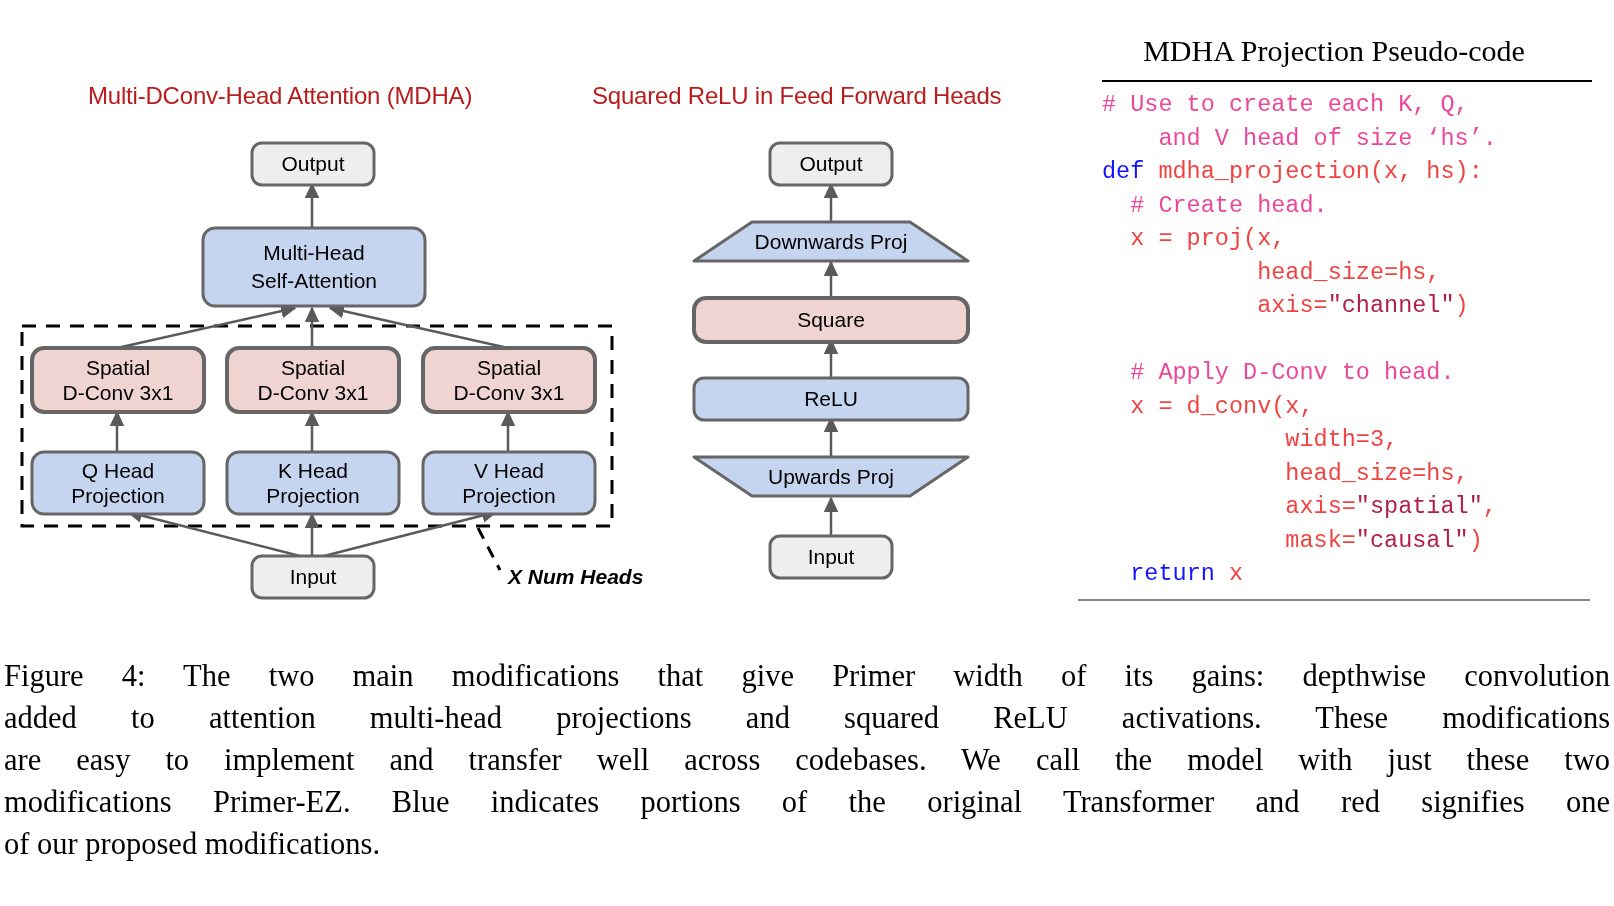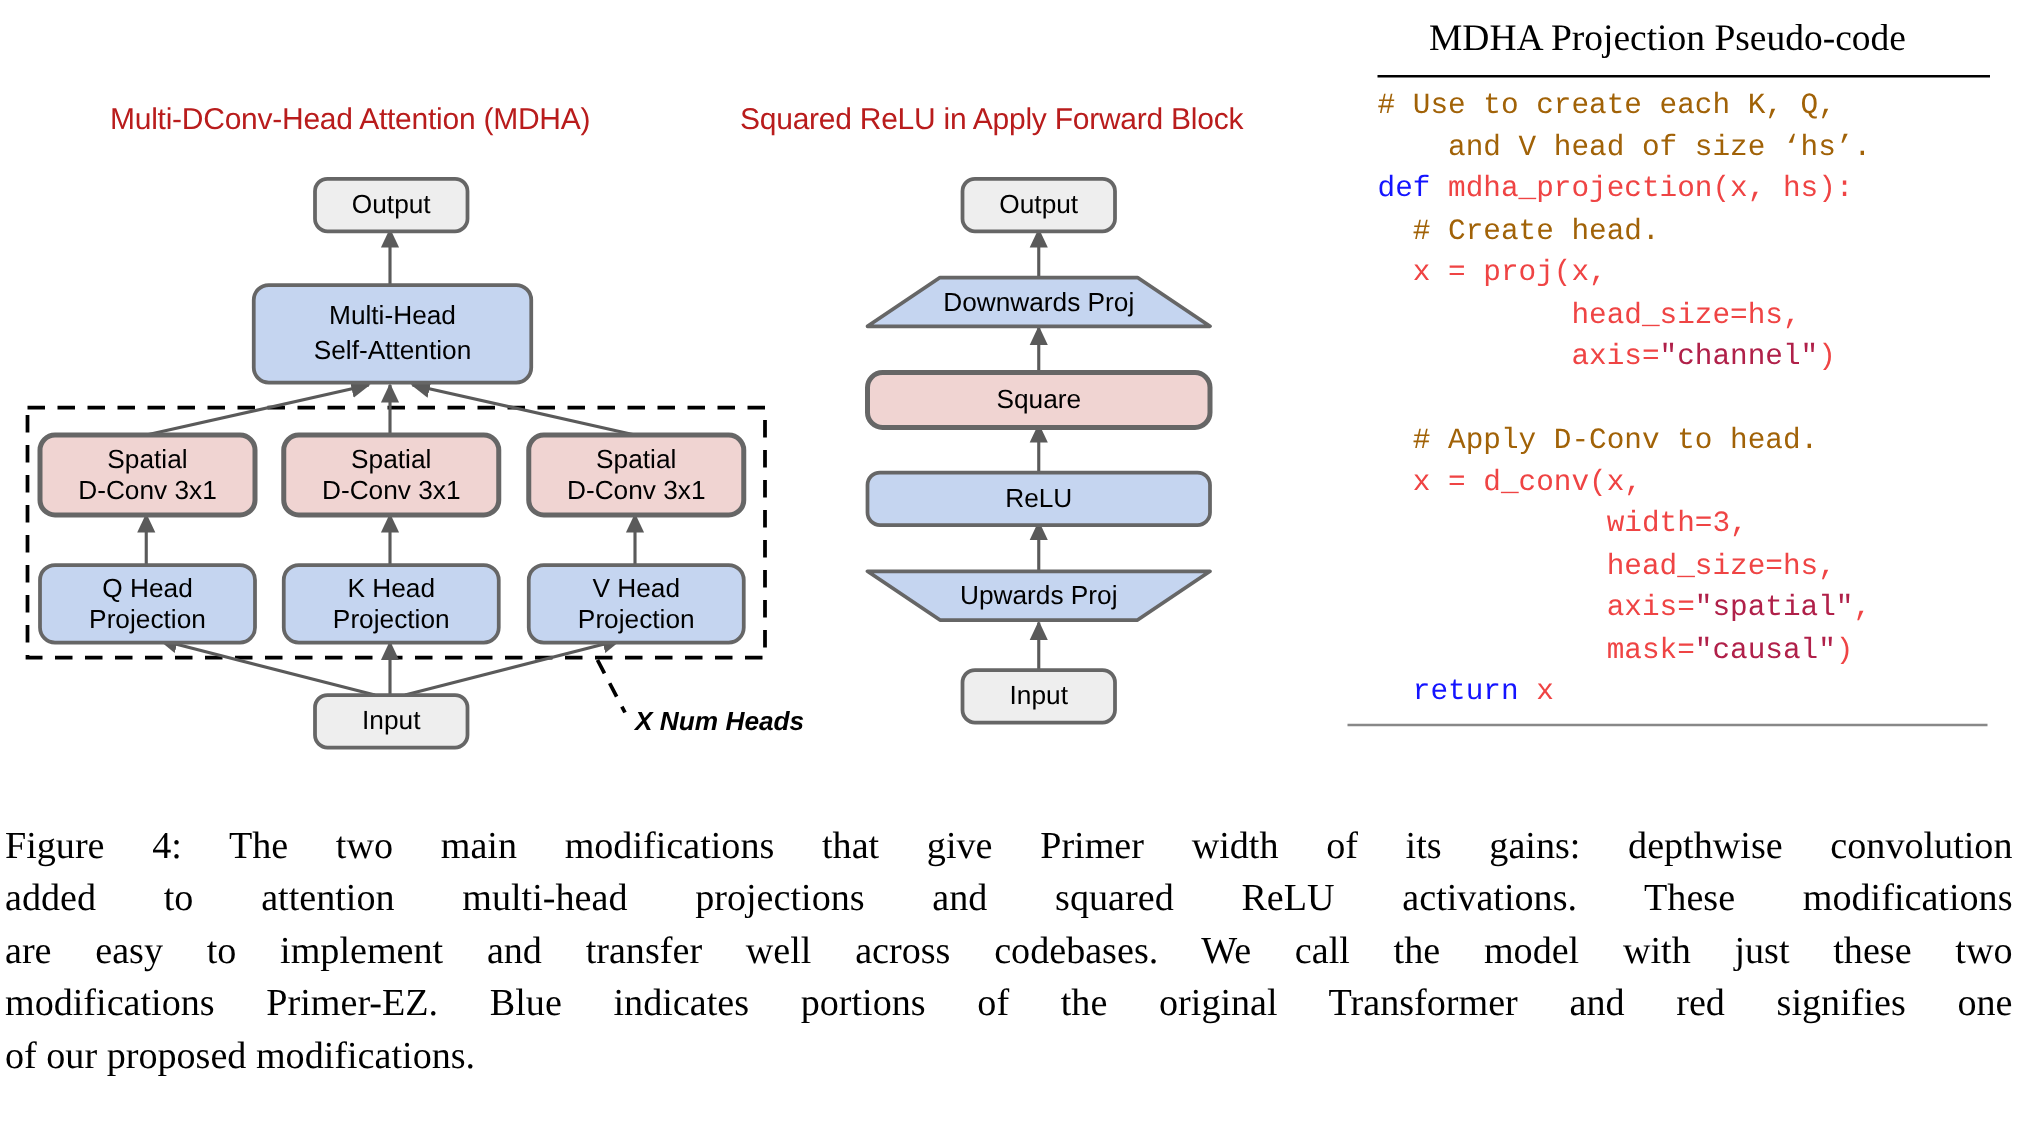--- a/index.html
+++ b/index.html
@@ -48,21 +48,21 @@
     font-style: italic;
     font-weight: bold;
     fill: #000000;
     text-anchor: start;
   }
 
   
   #code-panel {
     position: absolute;
     left: 1072px;
-    top: 14px;
+    top: 34px;
     width: 524px;
   }
   #code-title {
     font-family: "Liberation Serif", serif;
     font-size: 30px;
     color: #000000;
     text-align: center;
     white-space: nowrap;
     margin: 0 0 12px 0;
   }
@@ -80,21 +80,21 @@
   }
   #code-body {
     font-family: "Liberation Mono", monospace;
     font-size: 23.5px;
     line-height: 33.5px;
     white-space: pre;
     color: #000000;
     margin-left: 30px;
     letter-spacing: 0px;
   }
-  .tok-comment { color: #a16207; margin-top: 32px; }
+  .tok-comment { color: #ec4899; margin-top: 32px; }
   .tok-kw      { color: #1414ff; }
   .tok-str     { color: #b02049; }
   .tok-plain   { color: #ef4444; }
 
   
   #caption {
     position: absolute;
     left: 4px;
     top: 655px;
     width: 1606px;
@@ -106,21 +106,21 @@
     text-justify: inter-word;
   }
   #caption .last-line { text-align: left; }
 </style>
 </head>
 <body>
 
 <div id="page">
 
   <div class="diagram-title" id="mdha-title">Multi-DConv-Head Attention (MDHA)</div>
-  <div class="diagram-title" id="ffb-title">Squared ReLU in Apply Forward Block</div>
+  <div class="diagram-title" id="ffb-title">Squared ReLU in Feed Forward Heads</div>
 
   <svg id="diagram-svg" viewBox="0 0 1614 906">
     <defs>
       <marker id="arrowhead" markerWidth="7" markerHeight="7" refX="5.6" refY="3.1" orient="auto">
         <path d="M0,0.2 L6.2,3.1 L0,6.0 z" fill="#5a5a5a"></path>
       </marker>
     </defs>
 
     <g>
 

